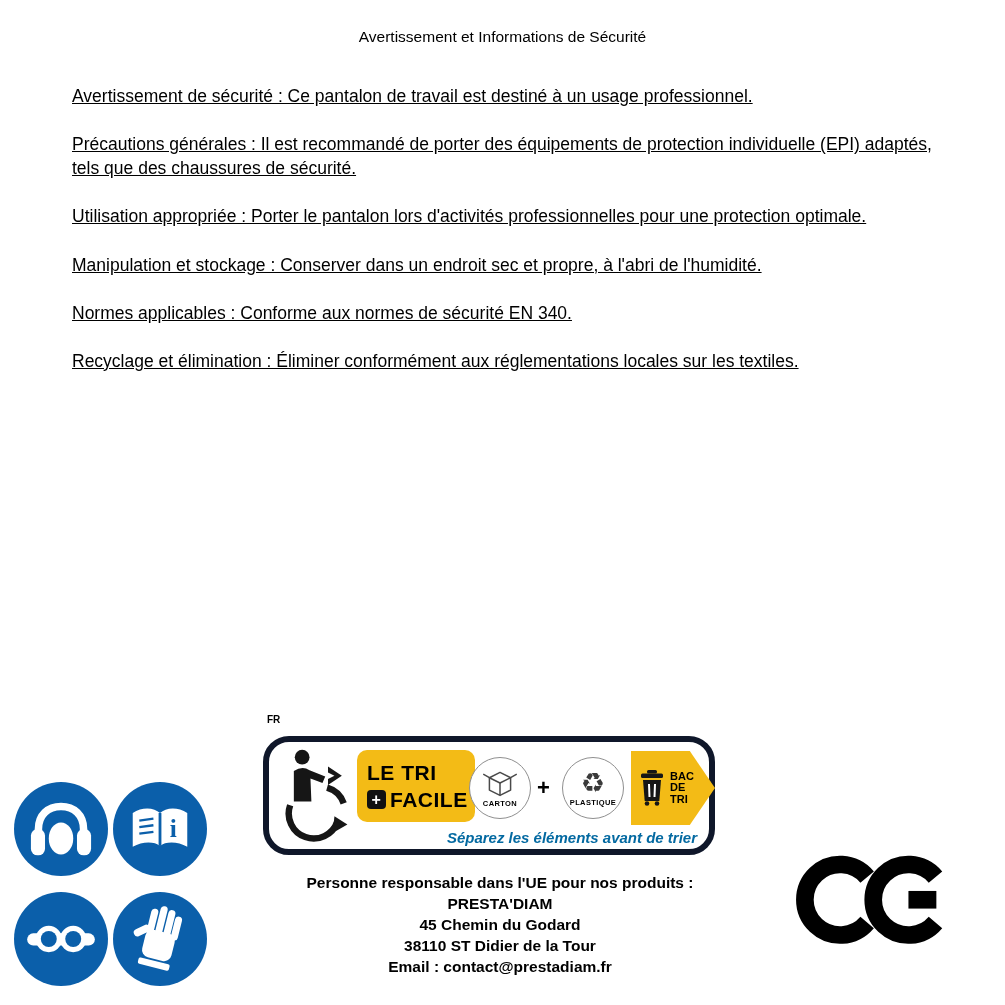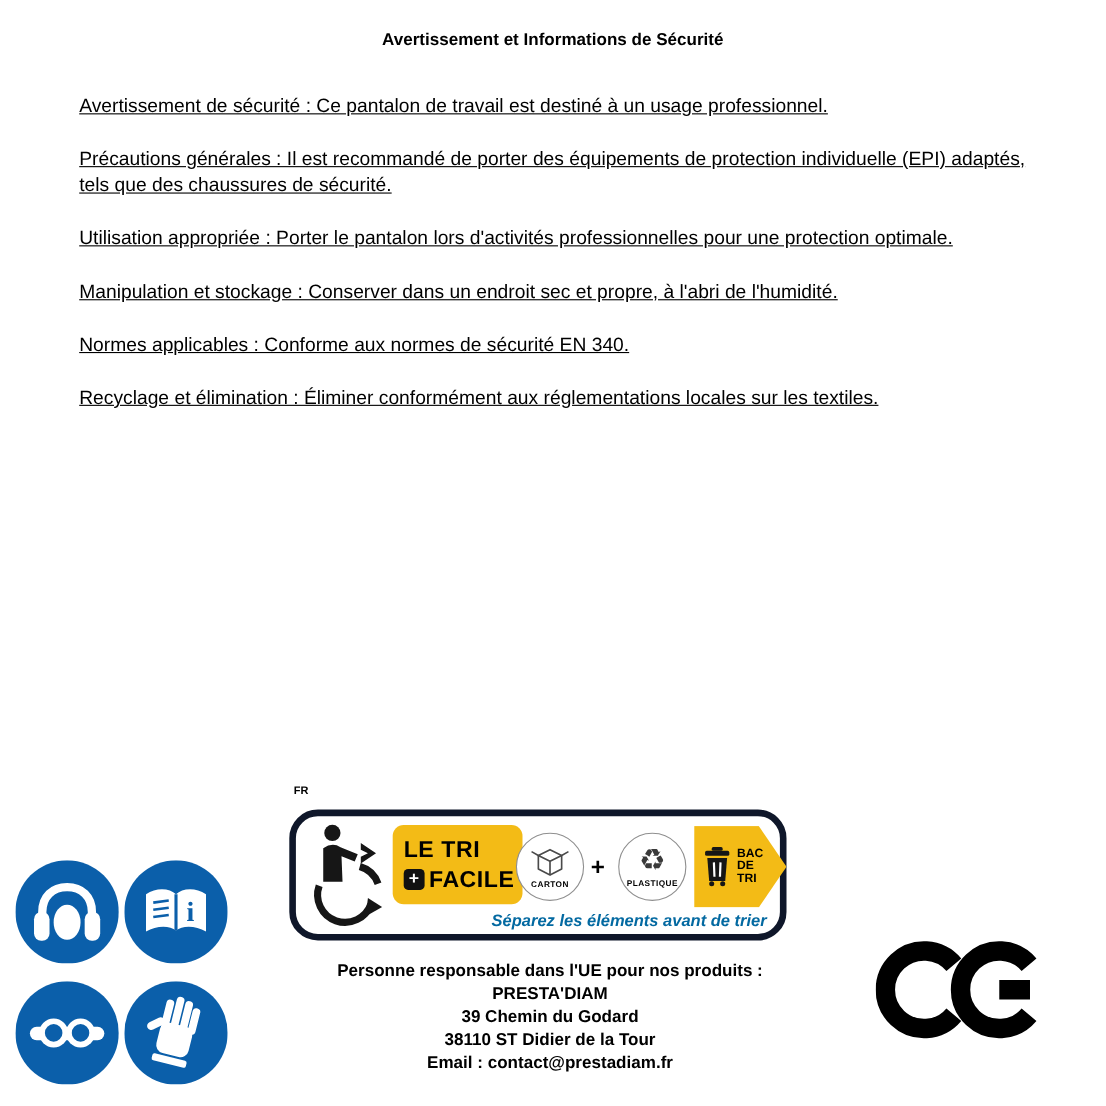--- a/index.html
+++ b/index.html
@@ -1,20 +1,20 @@
 <!DOCTYPE html>
 <html><head>
 <meta charset="utf-8">
 <style>
   html,body{margin:0;padding:0;background:#fff;}
   .page{position:relative;width:1005px;height:1005px;background:#fff;overflow:hidden;
         font-family:"Liberation Sans","DejaVu Sans",sans-serif;color:#000;}
 
   .title{position:absolute;top:28px;left:0;width:100%;margin:0;text-align:center;
-         font-size:15.5px;font-weight:bold;}
+         font-size:15.5px;font-weight:normal;}
 
   .body-text{position:absolute;top:84px;left:72px;width:862px;font-size:17.5px;line-height:1.38;}
   .body-text p{margin:0 0 24px;text-decoration:underline;}
 
   .fr-label{position:absolute;left:267px;top:714px;font-size:10px;font-weight:bold;}
 
   .tri-badge{position:absolute;left:263px;top:736px;width:452px;height:119px;background:#fff;
              border:6px solid #0f172a;border-radius:26px;box-sizing:border-box;}
   .triman{position:absolute;left:10px;top:6px;height:96px;width:74px;}
   .tri-headline{position:absolute;left:88px;top:8px;width:118px;height:72px;background:#F3BB16;
@@ -165,21 +165,21 @@
         <rect x="60.5" y="22" width="7.5" height="26" rx="3.7"></rect>
         <rect x="20" y="42" width="18" height="8" rx="4" transform="rotate(-40 29 46)"></rect>
         <rect x="33" y="74" width="34" height="7" rx="2"></rect>
       </g>
     </svg>
   </div>
 
   <div class="company">
     <div>Personne responsable dans l'UE pour nos produits :</div>
     <div>PRESTA'DIAM</div>
-    <div>39 Chemin du Godard</div>
+    <div>45 Chemin du Godard</div>
     <div>38110 ST Didier de la Tour</div>
     <div>Email : contact@prestadiam.fr</div>
   </div>
 
   <svg class="ce" viewBox="0 0 215 130">
     <g fill="none" stroke="#000" stroke-width="24">
       <path d="M96.8 34.1 A48 48 0 1 0 96.8 95.9"></path>
       <path d="M189.8 34.1 A48 48 0 1 0 189.8 95.9"></path>
       <path d="M153 65 L191 65"></path>
     </g>

